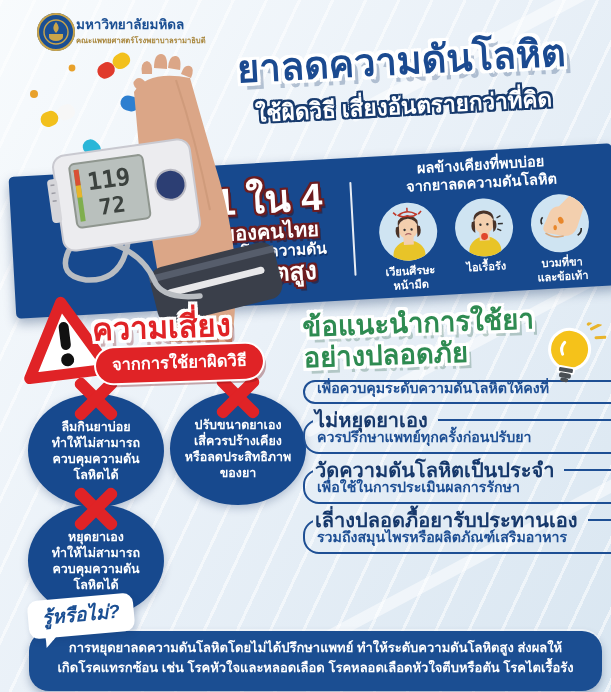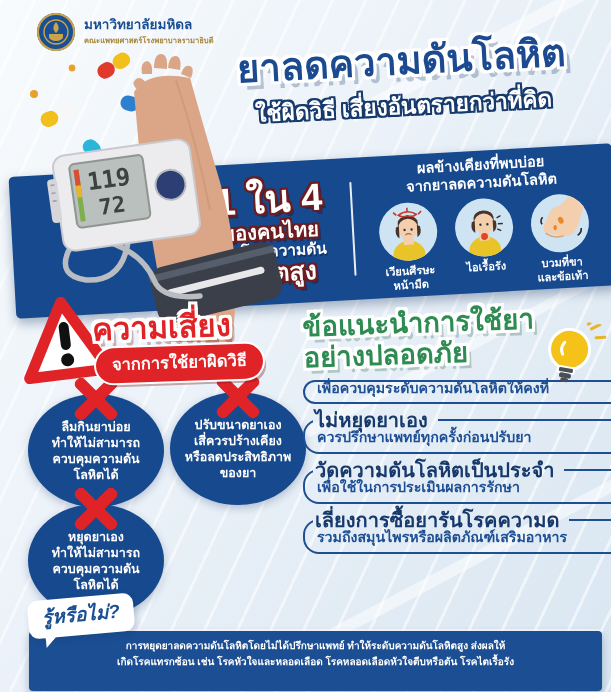--- a/index.html
+++ b/index.html
@@ -14,21 +14,21 @@
   .streak.s3{width:420px;height:12px;right:-60px;top:560px;}
 
   
   .ow-white-on-navy{color:#1b4a90;text-shadow:-3px -3px 0 #fff,3px -3px 0 #fff,-3px 3px 0 #fff,3px 3px 0 #fff,0 -3px 0 #fff,0 3px 0 #fff,-3px 0 0 #fff,3px 0 0 #fff,6px 7px 0 rgba(23,58,109,.28);}
   .ow-navy-on-white{color:#fff;text-shadow:-2px -2px 0 #173a6d,2px -2px 0 #173a6d,-2px 2px 0 #173a6d,2px 2px 0 #173a6d,0 -2px 0 #173a6d,0 2px 0 #173a6d,-2px 0 0 #173a6d,2px 0 0 #173a6d;}
   .ow-maroon{color:#fff;text-shadow:-2px -2px 0 #6d1d20,2px -2px 0 #6d1d20,-2px 2px 0 #6d1d20,2px 2px 0 #6d1d20,0 -2px 0 #6d1d20,0 2px 0 #6d1d20,-2px 0 0 #6d1d20,2px 0 0 #6d1d20,3px 4px 0 rgba(60,10,12,.45);}
   .ow-white-on-red{color:#e02326;text-shadow:-3px -3px 0 #fff,3px -3px 0 #fff,-3px 3px 0 #fff,3px 3px 0 #fff,0 -3px 0 #fff,0 3px 0 #fff,-3px 0 0 #fff,3px 0 0 #fff,5px 6px 0 rgba(120,20,22,.3);}
   .ow-white-on-green{color:#2e8b51;text-shadow:-3px -3px 0 #fff,3px -3px 0 #fff,-3px 3px 0 #fff,3px 3px 0 #fff,0 -3px 0 #fff,0 3px 0 #fff,-3px 0 0 #fff,3px 0 0 #fff,5px 6px 0 rgba(20,80,50,.25);}
 
   
-  .logo-row{position:absolute;left:36px;top:12px;display:flex;align-items:center;gap:8px;z-index:5;}
+  .logo-row{position:absolute;left:36px;top:12px;display:flex;align-items:center;gap:0;z-index:5;}
   .org-name{font-size:13.5px;font-weight:800;color:#1b4f93;line-height:1.1;}
   .org-faculty{font-size:7.6px;font-weight:700;color:#a8863c;margin-top:2px;text-align:right;}
 
   
   .title-block{position:absolute;left:198px;right:4px;top:42px;text-align:center;transform:rotate(-3deg);z-index:4;}
   .title-main{font-size:38px;font-weight:900;letter-spacing:0;line-height:1;}
   .title-sub{font-size:22.5px;font-weight:800;margin-top:8px;}
 
   
   .banner{position:absolute;left:12px;top:160px;width:604px;height:142px;background:#17498e;border-radius:5px;
@@ -74,22 +74,22 @@
   
   .recs{position:absolute;left:303px;top:308px;width:308px;z-index:3;}
   .rec-title{font-size:27.5px;font-weight:900;line-height:1.12;white-space:pre-line;transform:rotate(-2deg);width:250px;}
   .bulb{position:absolute;right:8px;top:12px;transform:rotate(10deg);}
   .rec-list{margin-top:10px;}
   fieldset.rec-box{border:2.5px solid #1e4f94;border-radius:16px;margin:0 -16px 5px 0;padding:0 10px 5px 12px;min-inline-size:0;}
   legend.rec-head{font-size:20px;font-weight:800;color:#16386b;padding:0 10px 0 2px;margin-left:-4px;line-height:1.1;}
   .rec-sub{font-size:14.2px;font-weight:600;color:#1e4f94;margin-top:-2px;line-height:1.25;}
 
   
-  .footer{position:absolute;left:29px;right:9px;top:631px;height:46px;background:#1b4e92;border-radius:4px;
-    color:#fff;font-size:10px;font-weight:600;line-height:1.55;text-align:center;padding:7px 10px;z-index:4;
+  .footer{position:absolute;left:29px;right:9px;top:631px;height:46px;background:#1b4e92;border-radius:20px;
+    color:#fff;font-size:13px;font-weight:600;line-height:1.55;text-align:center;padding:7px 10px;z-index:4;
     white-space:pre-line;box-shadow:0 -2px 0 rgba(255,255,255,.5),0 4px 8px rgba(10,40,90,.3);}
 </style>
 </head>
 <body>
 
 <div class="page">
   <div class="stripes"></div>
   <div class="streak s1"></div>
   <div class="streak s2"></div>
   <div class="streak s3"></div>
@@ -301,21 +301,21 @@
       </fieldset>
       <fieldset class="rec-box">
         <legend class="rec-head">ไม่หยุดยาเอง</legend>
         <div class="rec-sub">ควรปรึกษาแพทย์ทุกครั้งก่อนปรับยา</div>
       </fieldset>
       <fieldset class="rec-box">
         <legend class="rec-head">วัดความดันโลหิตเป็นประจำ</legend>
         <div class="rec-sub">เพื่อใช้ในการประเมินผลการรักษา</div>
       </fieldset>
       <fieldset class="rec-box">
-        <legend class="rec-head">เลี่ยงการซื้อยารันโรคความด</legend>
+        <legend class="rec-head">เลี่างปลอดภื้อยารับประทานเอง</legend>
         <div class="rec-sub">รวมถึงสมุนไพรหรือผลิตภัณฑ์เสริมอาหาร</div>
       </fieldset>
     </div>
   </div>
 
   <div class="know">
     <span class="know-label">รู้หรือไม่?</span>
   </div>
   <div class="footer">การหยุดยาลดความดันโลหิตโดยไม่ได้ปรึกษาแพทย์ ทำให้ระดับความดันโลหิตสูง ส่งผลให้
 เกิดโรคแทรกซ้อน เช่น โรคหัวใจและหลอดเลือด โรคหลอดเลือดหัวใจตีบหรือตัน โรคไตเรื้อรัง</div>

